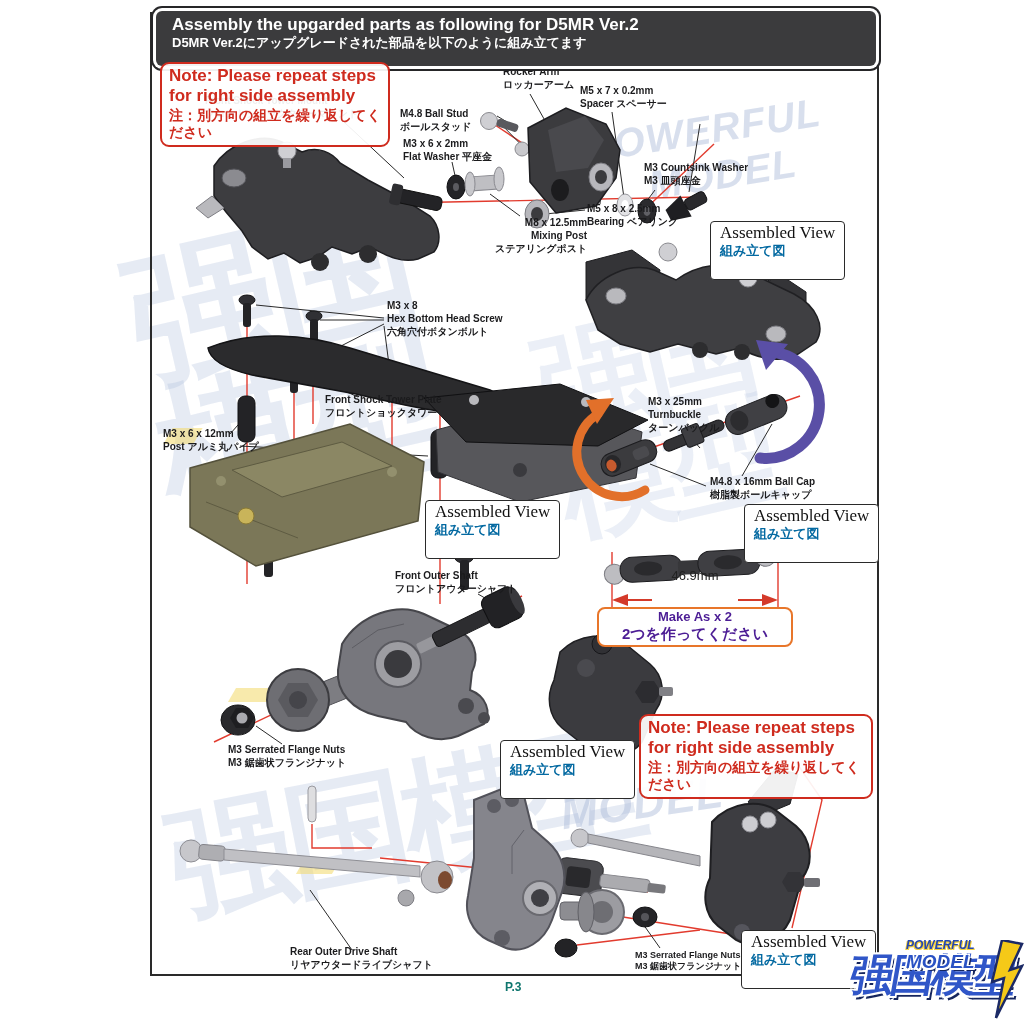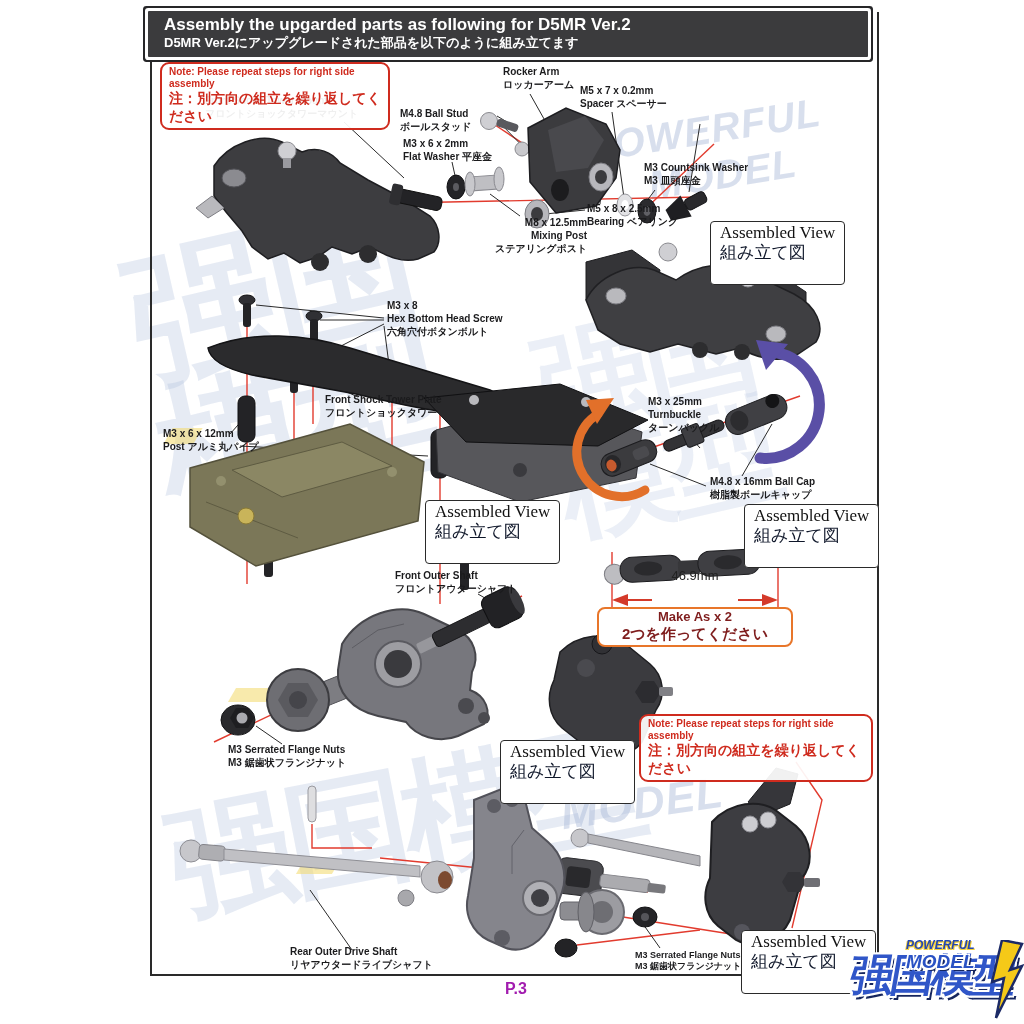--- a/index.html
+++ b/index.html
@@ -1,48 +1,48 @@
 <!DOCTYPE html>
 <html><head>
 <meta charset="utf-8">
 <style>
   html,body{margin:0;padding:0;background:#e8e8e8;}
   .page{position:relative;width:1024px;height:1024px;background:#ffffff;overflow:hidden;
         font-family:"Liberation Sans",sans-serif;}
   
   .frame-line{position:absolute;background:#2a2a2a;z-index:3;}
   
-  .header{position:absolute;left:148px;top:11px;width:704px;height:40px;background:#3b3b3d;
-          border-radius:1px;padding:3px 0 3px 16px;z-index:5;
+  .header{position:absolute;left:156px;top:11px;width:704px;height:40px;background:#3b3b3d;
+          border-radius:6px;padding:3px 0 12px 16px;z-index:5;
           box-shadow:0 0 0 3px #ffffff,0 0 0 5px #262628;}
   .header .en{display:block;color:#fff;font-size:17px;font-weight:bold;line-height:1.25;}
   .header .jp{display:block;color:#fff;font-size:13px;font-weight:bold;line-height:1.3;}
   
   .plabel{position:absolute;font-size:10px;font-weight:bold;line-height:1.28;color:#1b1b1d;
           white-space:pre-line;z-index:4;}
   .plabel.sm{font-size:9px;line-height:1.25;}
   
   .notebox{position:absolute;border:2px solid #cf2b1e;border-radius:9px;background:rgba(255,255,255,.93);
            padding:2px 7px 3px 7px;z-index:5;color:#cf2b1e;}
-  .nb-en{display:block;font-size:10px;font-weight:bold;line-height:1.2;}
+  .nb-en{display:block;font-size:17px;font-weight:bold;line-height:1.2;}
   .nb-jp{display:block;font-size:14px;font-weight:bold;line-height:1.25;}
   
   .aview{position:absolute;border:1.7px solid #2a2a2a;border-radius:4px;background:#fff;
          padding:2px 9px 21px 9px;z-index:5;}
   .av-en{display:block;font-family:"Liberation Serif",serif;font-size:17px;color:#111;line-height:1.1;}
-  .av-jp{display:block;font-size:17px;font-weight:normal;color:#0f172a;line-height:1.2;}
+  .av-jp{display:block;font-size:13px;font-weight:bold;color:#0369a1;line-height:1.2;}
   
   .makebox{position:absolute;border:2.2px solid #e8762a;border-radius:8px;background:#fff;
-           text-align:center;padding:1px 8px 2px 8px;z-index:5;color:#7f1d1d;}
+           text-align:center;padding:1px 8px 2px 8px;z-index:5;color:#4c1d95;}
   .mk-en{display:block;font-size:13px;font-weight:bold;line-height:1.15;}
   .mk-jp{display:block;font-size:15px;font-weight:bold;line-height:1.2;}
   
   .dim{position:absolute;font-size:13px;color:#222;z-index:5;text-align:center;}
   
-  .pageno{position:absolute;font-size:16px;font-weight:bold;color:#a21caf;z-index:4;}
+  .pageno{position:absolute;font-size:12px;font-weight:bold;color:#0f766e;z-index:4;}
   
   .wm{position:absolute;z-index:1;font-weight:900;font-style:italic;pointer-events:none;
       color:rgba(168,185,216,.45);letter-spacing:1px;}
   .wm.cn{font-style:normal;letter-spacing:-6px;line-height:.92;color:rgba(172,189,220,.30);}
   .wm-accent{position:absolute;z-index:1;background:rgba(243,216,104,.55);transform:skewX(-30deg);}
   
   .art{position:absolute;left:0;top:0;z-index:2;}
   
   .logo{position:absolute;left:850px;top:938px;width:176px;height:86px;z-index:6;}
   .logo .cn{position:absolute;left:0px;top:8px;font-size:44px;font-weight:900;color:#3056c8;

